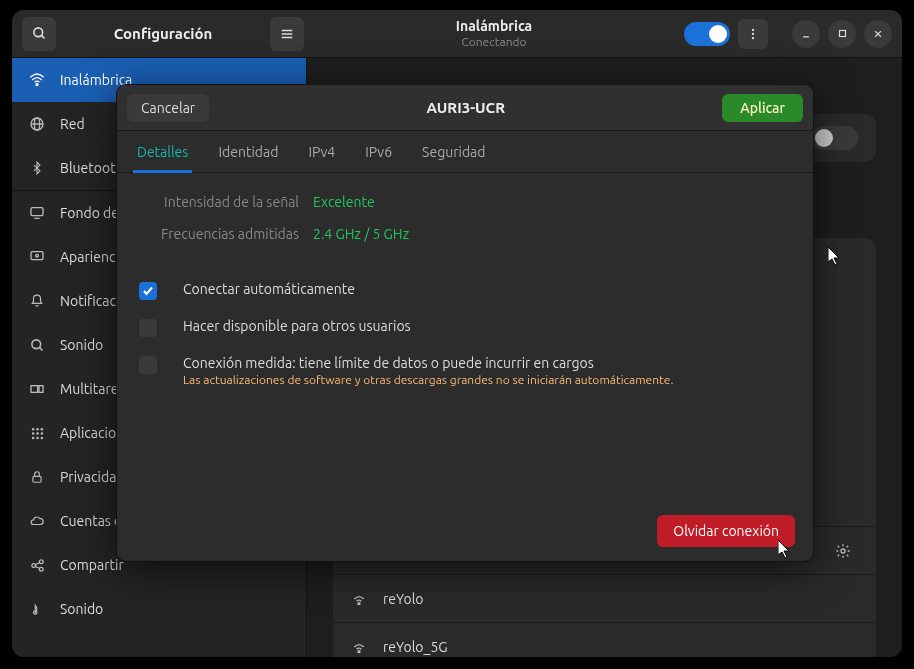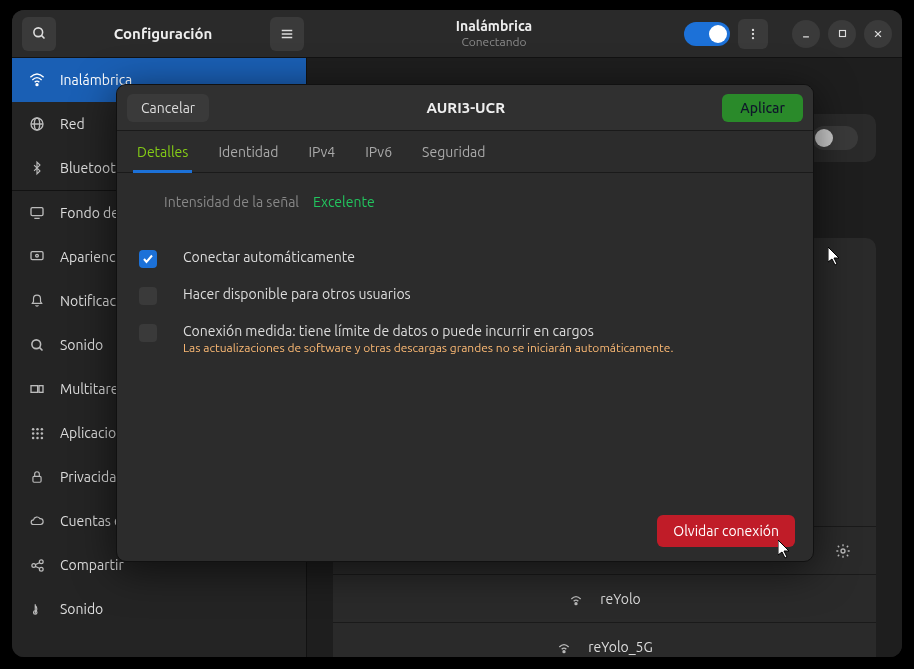--- a/index.html
+++ b/index.html
@@ -54,21 +54,21 @@
 .side-sep { height: 1px; background: #121212; margin: 0; }
 
 .content { flex: 1; background: #1e1e1e; position: relative; }
 
 .net-list {
   position: absolute; left: 26px; right: 26px; top: 64px;
   background: #2a2a2a; border-radius: 10px; overflow: hidden;
 }
 .net-row {
   height: 48px; display: flex; align-items: center; padding: 0 18px;
-  color: #ddd; font-size: 14px; gap: 14px; border-top: 1px solid #1a1a1a; justify-content: center;
+  color: #ddd; font-size: 14px; gap: 14px; border-top: 1px solid #1a1a1a;
 }
 .net-row .wifi-icon { width: 18px; color: #bbb; display: flex; align-items: center; }
 .net-row .gear {
   margin-left: auto; width: 30px; height: 30px; border-radius: 6px;
   display: flex; align-items: center; justify-content: center; color: #bbb;
 }
 .toggle-off {
   margin-left: auto; width: 46px; height: 24px; background: #3a3a3a; border-radius: 12px; position: relative;
 }
 .toggle-off::after {
@@ -84,28 +84,28 @@
 }
 .modal-header {
   height: 46px; display: flex; align-items: center; padding: 0 10px;
   background: #303030; border-bottom: 1px solid #1a1a1a;
 }
 .modal-header .btn-cancel {
   padding: 6px 14px; background: #3a3a3a; border-radius: 6px; color: #ddd; font-size: 14px;
 }
 .modal-header .modal-title { flex: 1; text-align: center; color: #eee; font-weight: 600; font-size: 15px; }
 .modal-header .btn-apply {
-  padding: 6px 18px; background: #2a8a2a; border-radius: 6px; color: #0f172a; font-size: 14px; font-weight: 500;
+  padding: 6px 18px; background: #2a8a2a; border-radius: 6px; color: #fef9c3; font-size: 14px; font-weight: 500;
 }
 .modal-tabs {
   height: 42px; display: flex; align-items: center; gap: 30px; padding: 0 20px;
   border-bottom: 1px solid #1a1a1a;
 }
 .modal-tab { color: #aaa; font-size: 14px; height: 100%; display: flex; align-items: center; position: relative; }
-.modal-tab.active { color: #84cc16; }
+.modal-tab.active { color: #14b8a6; }
 .modal-tab.active::after {
   content: ""; position: absolute; bottom: -1px; left: -4px; right: -4px; height: 3px; background: #1c71d8;
 }
 .modal-body { flex: 1; padding: 18px 22px; display: flex; flex-direction: column; gap: 10px; }
 .detail-row { display: flex; gap: 14px; font-size: 14px; padding: 3px 0; }
 .detail-row .label { width: 160px; text-align: right; color: #888; }
 .detail-row .value { color: #22c55e; }
 .check-row { display: flex; gap: 26px; align-items: flex-start; padding: 4px 0; }
 .check-row .box {
   width: 18px; height: 18px; border-radius: 4px; background: #3a3a3a; flex-shrink: 0;
@@ -373,20 +373,24 @@
       <div class="modal-tab">Identidad</div>
       <div class="modal-tab">IPv4</div>
       <div class="modal-tab">IPv6</div>
       <div class="modal-tab">Seguridad</div>
     </div>
   <div class="modal-body">
     <div class="detail-row">
       <div class="label">Intensidad de la señal</div>
       <div class="value">Excelente</div>
     </div>
+    <div class="detail-row">
+      <div class="label">Frecuencias admitidas</div>
+      <div class="value">2.4 GHz / 5 GHz</div>
+    </div>
     <div style="height:12px"></div>
     <div class="check-row">
       <div class="box checked">
         <svg width="12" height="12" viewBox="0 0 24 24" fill="none" stroke="#fff" stroke-width="4">
             <polyline points="4,12 9,18 20,5"></polyline>
           </svg>
       </div>
       <div class="text">Conectar automáticamente</div>
     </div>
     <div class="check-row">

